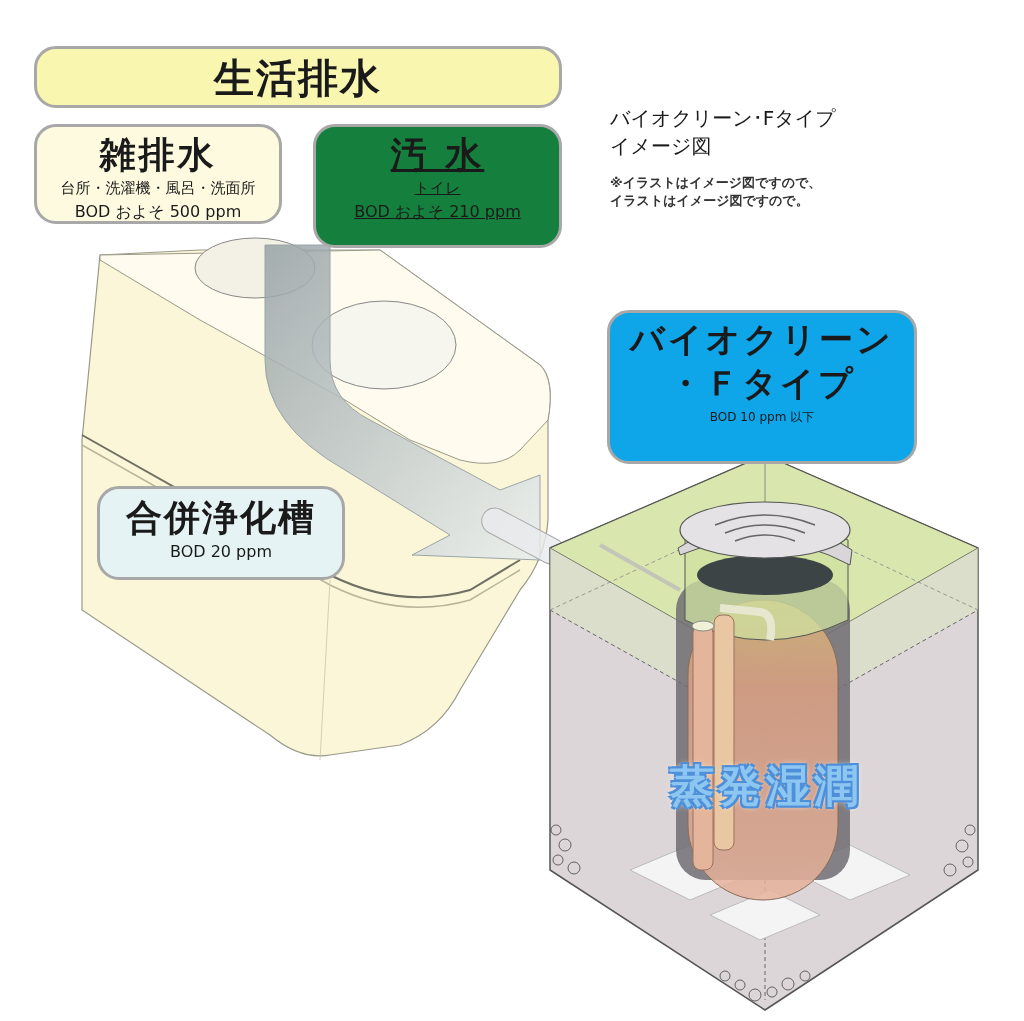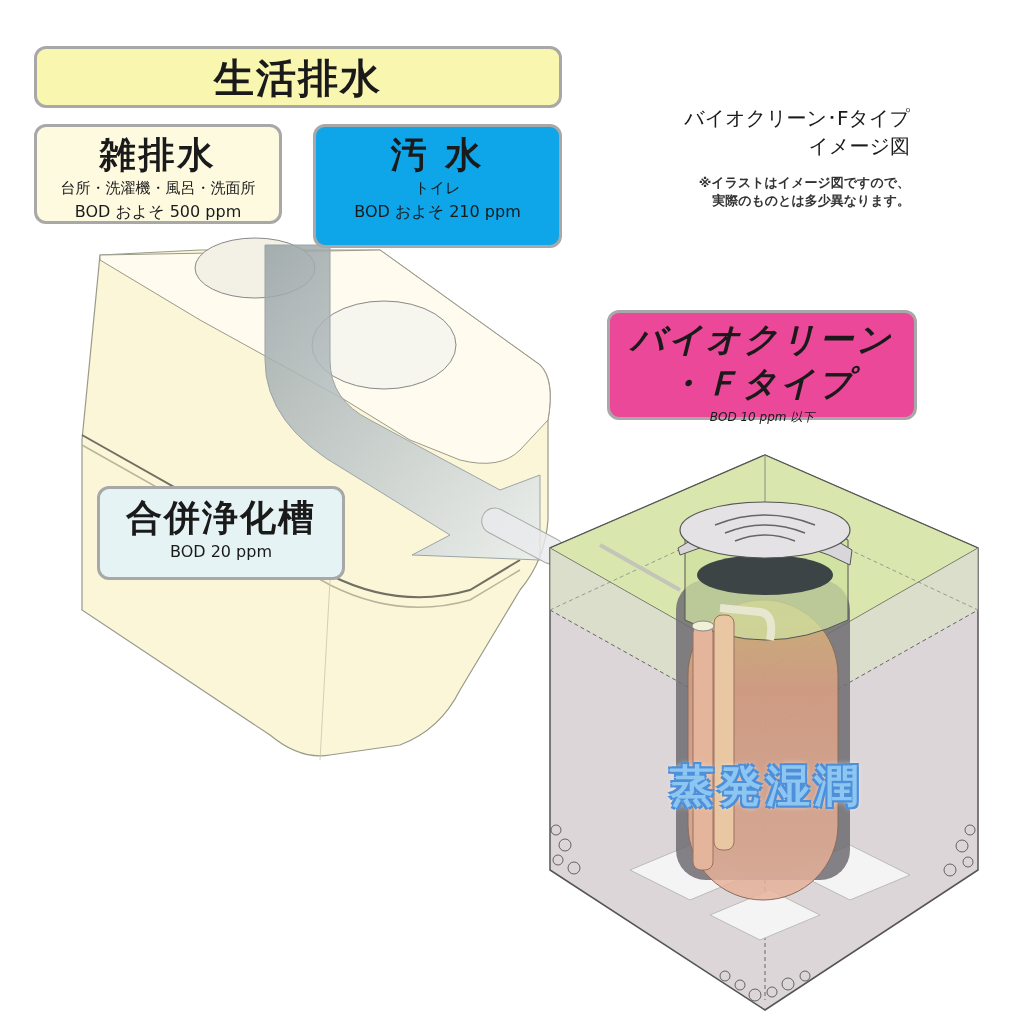--- a/index.html
+++ b/index.html
@@ -1,33 +1,33 @@
 <!DOCTYPE html>
 <html><head>
 <meta charset="utf-8">
 <style>
   html,body{margin:0;padding:0;background:#ffffff;}
   body{width:1024px;height:1021px;position:relative;overflow:hidden;font-family:"DejaVu Sans","Liberation Sans",sans-serif;color:#1a1a1a;}
   svg.scene{position:absolute;left:0;top:0;}
-  .box{position:absolute;box-sizing:border-box;border:3px solid #a8a8a8;border-radius:12px;text-align:center;}
+  .box{position:absolute;box-sizing:border-box;border:3px solid #a8a8a8;border-radius:22px;text-align:center;}
   .box-main{left:34px;top:46px;width:528px;height:62px;background:#f9f6b0;}
   .box-main .t{font-size:40px;font-weight:bold;line-height:58px;letter-spacing:2px;}
   .box-sub1{left:34px;top:124px;width:248px;height:100px;background:#fdfae0;}
-  .box-sub2{left:313px;top:124px;width:249px;height:124px;background:#0ea5e9;}
+  .box-sub2{left:313px;top:124px;width:249px;height:124px;background:#15803d;text-decoration:underline;}
   .box-sub .t{font-size:36px;font-weight:bold;line-height:44px;margin-top:6px;letter-spacing:3px;}
   .box-sub .s{font-size:15px;line-height:22px;}
   .box-sub .b{font-size:16px;line-height:26px;}
   .box-gappei{left:97px;top:486px;width:248px;height:94px;background:#e6f3f4;text-align:center;}
   .box-gappei .t{font-size:36px;font-weight:bold;line-height:46px;margin-top:6px;letter-spacing:2px;}
   .box-gappei .b{font-size:16px;line-height:22px;}
-  .box-bio{left:607px;top:310px;width:310px;height:110px;background:#ec4899;font-style:italic;}
+  .box-bio{left:607px;top:310px;width:310px;height:154px;background:#0ea5e9;}
   .box-bio .t{font-size:34px;font-weight:bold;line-height:44px;letter-spacing:3px;}
   .box-bio .t1{margin-top:4px;}
   .box-bio .b{font-size:12px;line-height:24px;}
-  .caption{position:absolute;left:610px;top:104px;width:300px;text-align:right;}
+  .caption{position:absolute;left:610px;top:104px;width:300px;text-align:left;}
   .caption .ct{font-size:20px;line-height:28px;}
   .caption .cn{font-size:13px;line-height:18px;margin-top:14px;color:#333;font-weight:bold;}
   .evap{position:absolute;left:650px;top:757px;width:232px;text-align:center;font-size:44px;font-weight:bold;color:#8ec6f2;letter-spacing:4px;
         text-shadow:-2px -2px 0 #4d8fd8,2px -2px 0 #4d8fd8,-2px 2px 0 #4d8fd8,2px 2px 0 #4d8fd8,0 0 6px #ffffff;}
 </style>
 </head>
 <body>
 
 <svg class="scene" width="1024" height="1021" viewBox="0 0 1024 1021">
   <defs>
@@ -127,21 +127,21 @@
 <div class="box box-sub box-sub2">
   <div class="t">汚 水</div>
   <div class="s">トイレ</div>
   <div class="b">BOD およそ 210 ppm</div>
 </div>
 
 <div class="caption">
   <div class="ct">バイオクリーン･Fタイプ</div>
   <div class="ct">イメージ図</div>
   <div class="cn">※イラストはイメージ図ですので、</div>
-  <div class="cn" style="margin-top:0">実際のものとは多少異なります。</div>
+  <div class="cn" style="margin-top:0">イラストはイメージ図ですので。</div>
 </div>
 
 <div class="box box-bio">
   <div class="t t1">バイオクリーン</div>
   <div class="t">・Ｆタイプ</div>
   <div class="b">BOD 10 ppm 以下</div>
 </div>
 
 <div class="box box-gappei">
   <div class="t">合併浄化槽</div>

